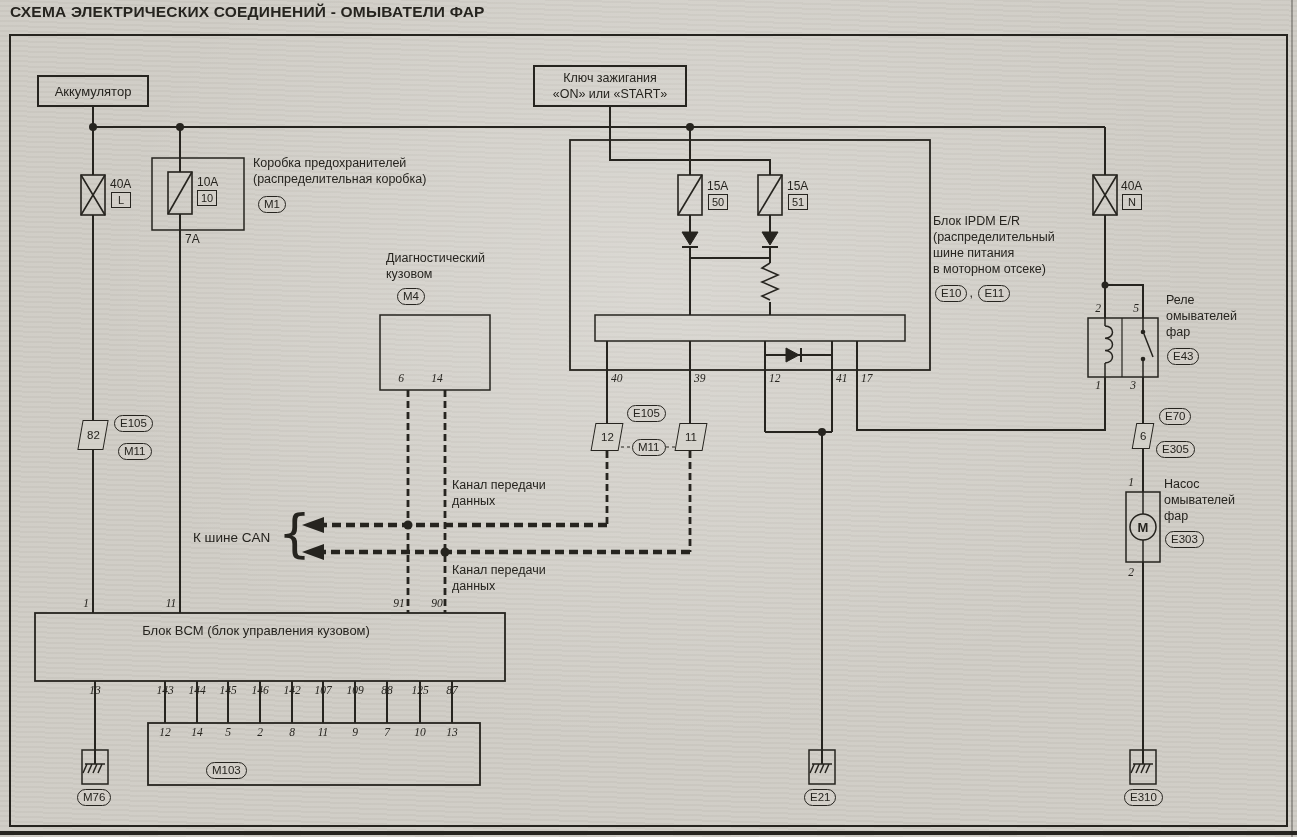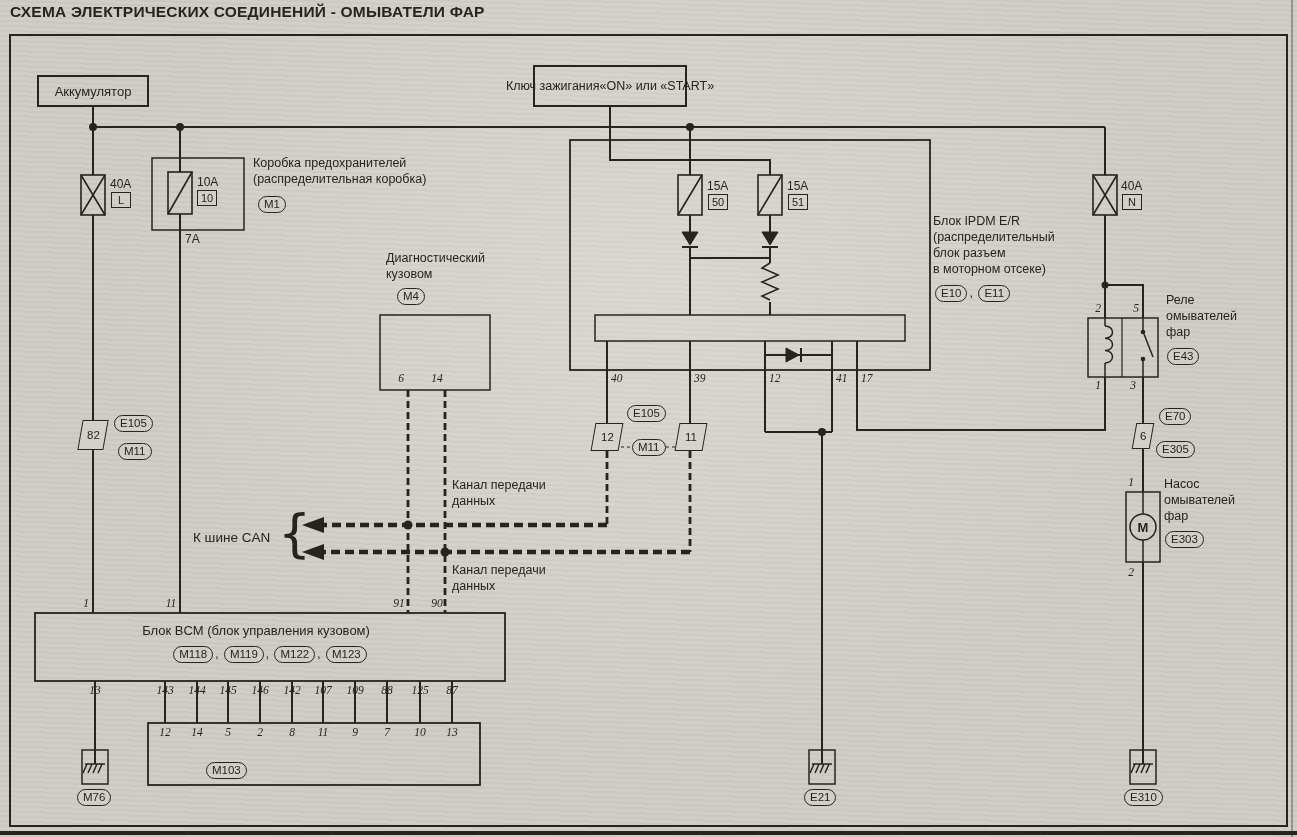--- a/index.html
+++ b/index.html
@@ -130,21 +130,21 @@
         <path d="M812 764 H832 M814 764 L810 773 M819 764 L815 773 M824 764 L820 773 M829 764 L825 773"></path>
       <rect x="1130" y="750" width="26" height="34"></rect>
         <path d="M1133 764 H1153 M1135 764 L1131 773 M1140 764 L1136 773 M1145 764 L1141 773 M1150 764 L1146 773"></path>
     </g>
   </svg>
 
   <div class="title">СХЕМА ЭЛЕКТРИЧЕСКИХ СОЕДИНЕНИЙ - ОМЫВАТЕЛИ ФАР</div>
 
   <div class="boxlbl" style="left:38px;top:76px;width:110px;height:30px;font-size:13px">Аккумулятор</div>
 
-  <div class="boxlbl" style="left:534px;top:66px;width:152px;height:40px;font-size:12.5px;line-height:16px">
+  <div class="boxlbl" style="left:534px;top:66px;width:152px;height:40px;flex-direction:column;font-size:12.5px;line-height:16px">
     <span>Ключ зажигания</span>
     <span>«ON» или «START»</span>
   </div>
 
   <div class="lbl" style="left:253px;top:155px">Коробка предохранителей</div>
   <div class="lbl" style="left:253px;top:171px">(распределительная коробка)</div>
   <span class="oval" style="left:258px;top:196px">M1</span>
   <div class="lbl lbl-sm" style="left:185px;top:231px">7A</div>
 
   <div class="lbl lbl-sm" style="left:110px;top:176px">40A</div>
@@ -153,21 +153,21 @@
   <span class="idbox" style="left:197px;top:190px">10</span>
   <div class="lbl lbl-sm" style="left:707px;top:178px">15A</div>
   <span class="idbox" style="left:708px;top:194px">50</span>
   <div class="lbl lbl-sm" style="left:787px;top:178px">15A</div>
   <span class="idbox" style="left:788px;top:194px">51</span>
   <div class="lbl lbl-sm" style="left:1121px;top:178px">40A</div>
   <span class="idbox" style="left:1122px;top:194px">N</span>
 
   <div class="lbl" style="left:933px;top:213px">Блок IPDM E/R</div>
   <div class="lbl" style="left:933px;top:229px">(распределительный</div>
-  <div class="lbl" style="left:933px;top:245px">блок разъем</div>
+  <div class="lbl" style="left:933px;top:245px">шине питания</div>
   <div class="lbl" style="left:933px;top:261px">в моторном отсеке)</div>
   <div class="lbl" style="left:933px;top:285px">
     <span class="oval-inline">E10</span><span>,</span>
     <span class="oval-inline">E11</span>
   </div>
   <div class="pin pin-l" style="left:611px;top:372px">40</div>
   <div class="pin pin-l" style="left:694px;top:372px">39</div>
   <div class="pin pin-l" style="left:769px;top:372px">12</div>
   <div class="pin pin-l" style="left:836px;top:372px">41</div>
   <div class="pin pin-l" style="left:861px;top:372px">17</div>
@@ -217,26 +217,20 @@
 
   <div class="pin" style="left:1131px;top:476px">1</div>
   <div class="pin" style="left:1131px;top:566px">2</div>
   <div class="boxlbl" style="left:1130px;top:518px;width:26px;height:18px;font-size:13px;font-weight:bold">M</div>
   <div class="lbl" style="left:1164px;top:476px">Насос</div>
   <div class="lbl" style="left:1164px;top:492px">омывателей</div>
   <div class="lbl" style="left:1164px;top:508px">фар</div>
   <span class="oval" style="left:1165px;top:531px">E303</span>
 
   <div class="boxlbl" style="left:35px;top:621px;width:442px;height:18px;font-size:13px">Блок BCM (блок управления кузовом)</div>
-  <div class="center-row" style="left:35px;top:646px;width:470px">
-    <span class="oval-inline">M118</span><span>,</span>
-    <span class="oval-inline">M119</span><span>,</span>
-    <span class="oval-inline">M122</span><span>,</span>
-    <span class="oval-inline">M123</span>
-  </div>
   <div class="pin" style="left:86px;top:597px">1</div>
   <div class="pin" style="left:171px;top:597px">11</div>
   <div class="pin" style="left:399px;top:597px">91</div>
   <div class="pin" style="left:437px;top:597px">90</div>
   <div class="pin" style="left:95px;top:684px">13</div>
   <div class="pin" style="left:165px;top:684px">143</div>
   <div class="pin" style="left:197px;top:684px">144</div>
   <div class="pin" style="left:228px;top:684px">145</div>
   <div class="pin" style="left:260px;top:684px">146</div>
   <div class="pin" style="left:292px;top:684px">142</div>

